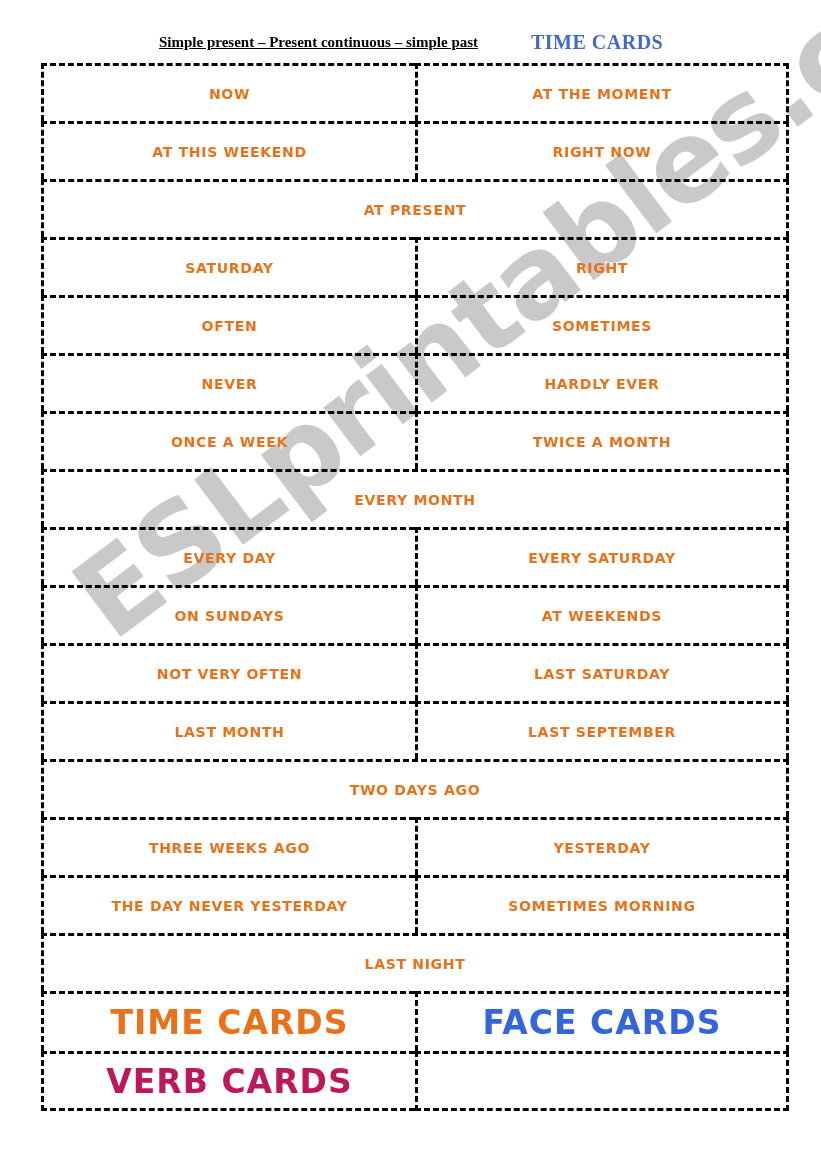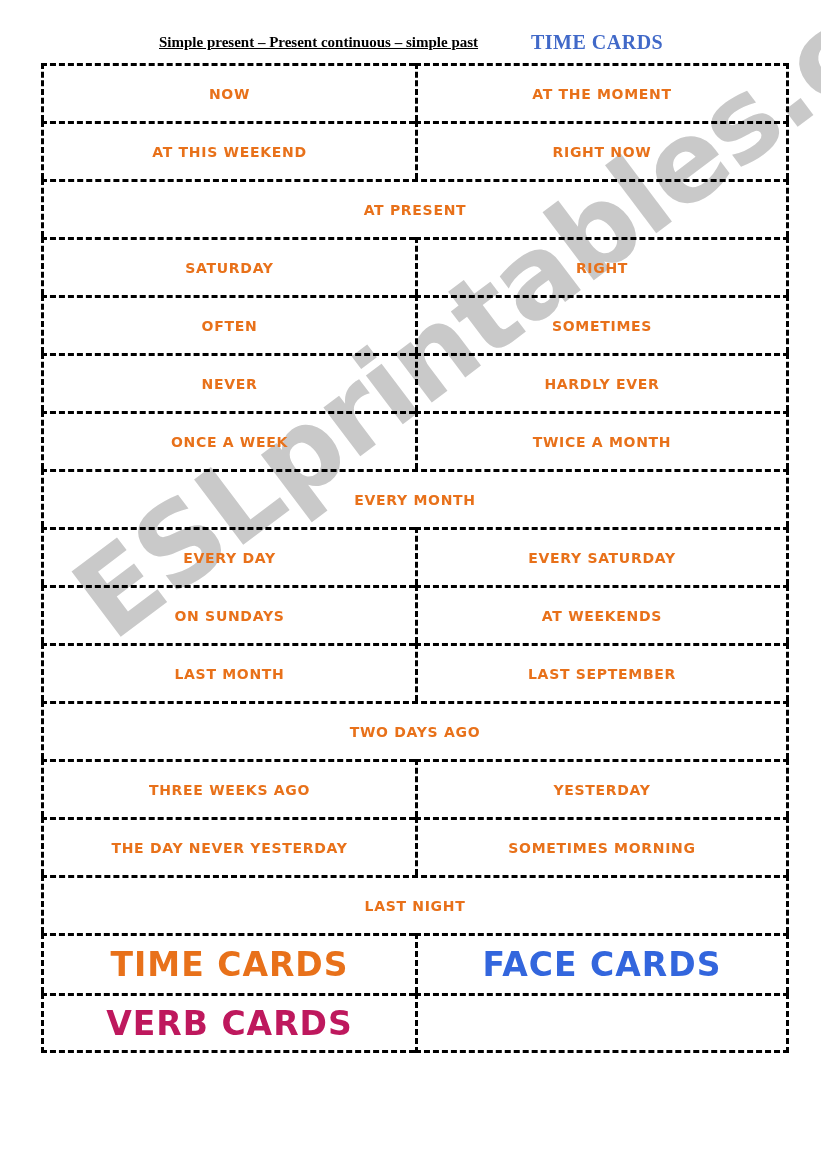--- a/index.html
+++ b/index.html
@@ -212,20 +212,28 @@
     <div class="card-row">
       <div class="card-cell">
         <div class="card-label">ON SUNDAYS</div>
       </div>
       <div class="card-cell">
         <div class="card-label">AT WEEKENDS</div>
       </div>
     </div>
     <div class="card-row">
       <div class="card-cell">
+        <div class="card-label">NOT VERY OFTEN</div>
+      </div>
+      <div class="card-cell">
+        <div class="card-label">LAST SATURDAY</div>
+      </div>
+    </div>
+    <div class="card-row">
+      <div class="card-cell">
         <div class="card-label">LAST MONTH</div>
       </div>
       <div class="card-cell">
         <div class="card-label">LAST SEPTEMBER</div>
       </div>
     </div>
     <div class="card-row">
       <div class="card-cell">
         <div class="card-label">TWO DAYS  AGO</div>
       </div>

